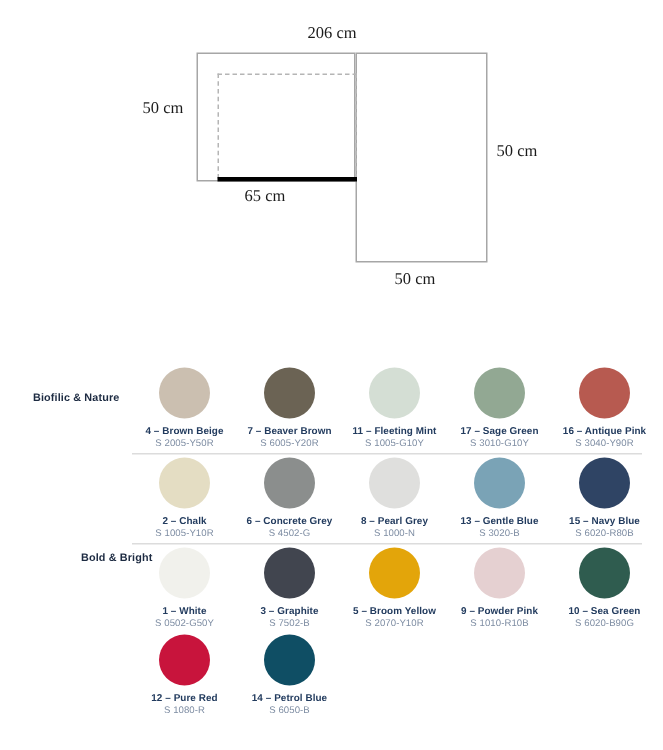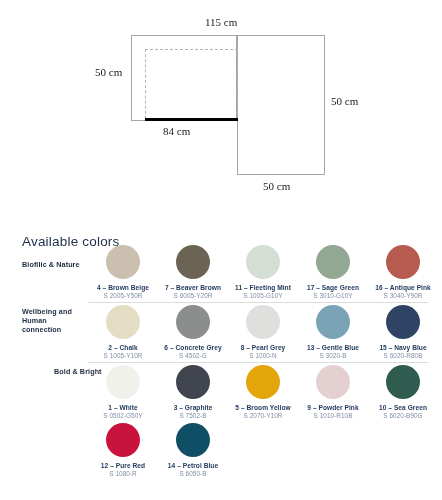--- a/index.html
+++ b/index.html
@@ -53,46 +53,44 @@
   .sw-code{
     font-size:6.4px;font-weight:400;color:#7e8da3;
     line-height:8px;white-space:nowrap;letter-spacing:.05px;
   }
 </style>
 </head>
 <body>
 
 <div id="diagram">
 
-  <div class="dim-label" style="left:205px;top:16px;">115 cm</div>
+  <div class="dim-label" style="left:205px;top:16px;">206 cm</div>
 
   <div class="box" style="left:131px;top:35px;width:106px;height:86px;"></div>
 
   <div class="box" style="left:237px;top:35px;width:88px;height:140px;"></div>
 
   <div class="dashed" style="left:145px;top:49px;width:93px;height:70px;"></div>
 
   <div class="thickbar" style="left:145px;top:118px;width:93px;height:3px;"></div>
 
   <div class="dim-label" style="left:95px;top:66px;">50 cm</div>
 
-  <div class="dim-label" style="left:163px;top:125px;">84 cm</div>
+  <div class="dim-label" style="left:163px;top:125px;">65 cm</div>
 
   <div class="dim-label" style="left:331px;top:95px;">50 cm</div>
 
   <div class="dim-label" style="left:263px;top:180px;">50 cm</div>
 </div>
 
 <div id="colors">
 
-  <div class="panel-title">Available colors</div>
 
   <div class="cat-label" style="top:48px;">Biofilic &amp; Nature</div>
 
-  <div class="cat-label" style="top:95px;">Wellbeing and Human connection</div>
 
   <div class="cat-label" style="top:155px;padding-left:32px;">Bold &amp; Bright</div>
 
   <div class="divider" style="top:90px;"></div>
   <div class="divider" style="top:150px;"></div>
 
   <div class="swatch-grid" id="grid">
       <div class="sw-cell" style="left: 0px; top: 33px;">
         <span class="sw-dot" style="background: rgb(203, 191, 176);"></span>
         <div class="sw-name">4 – Brown Beige</div>

